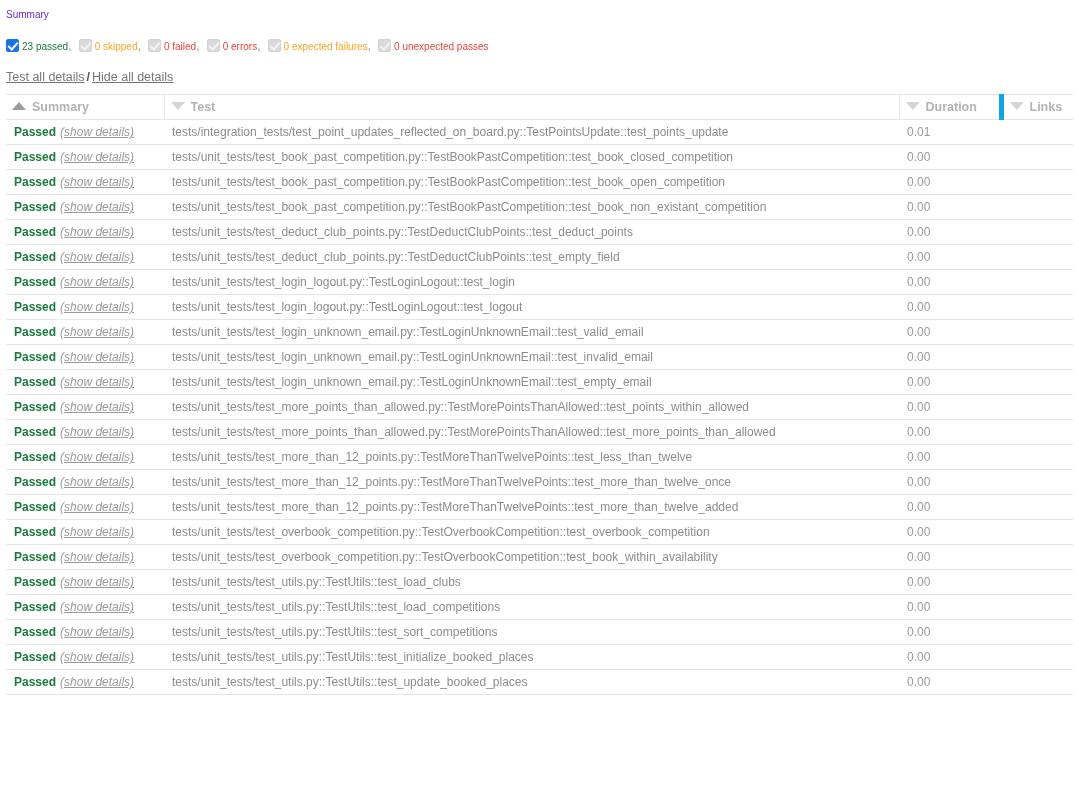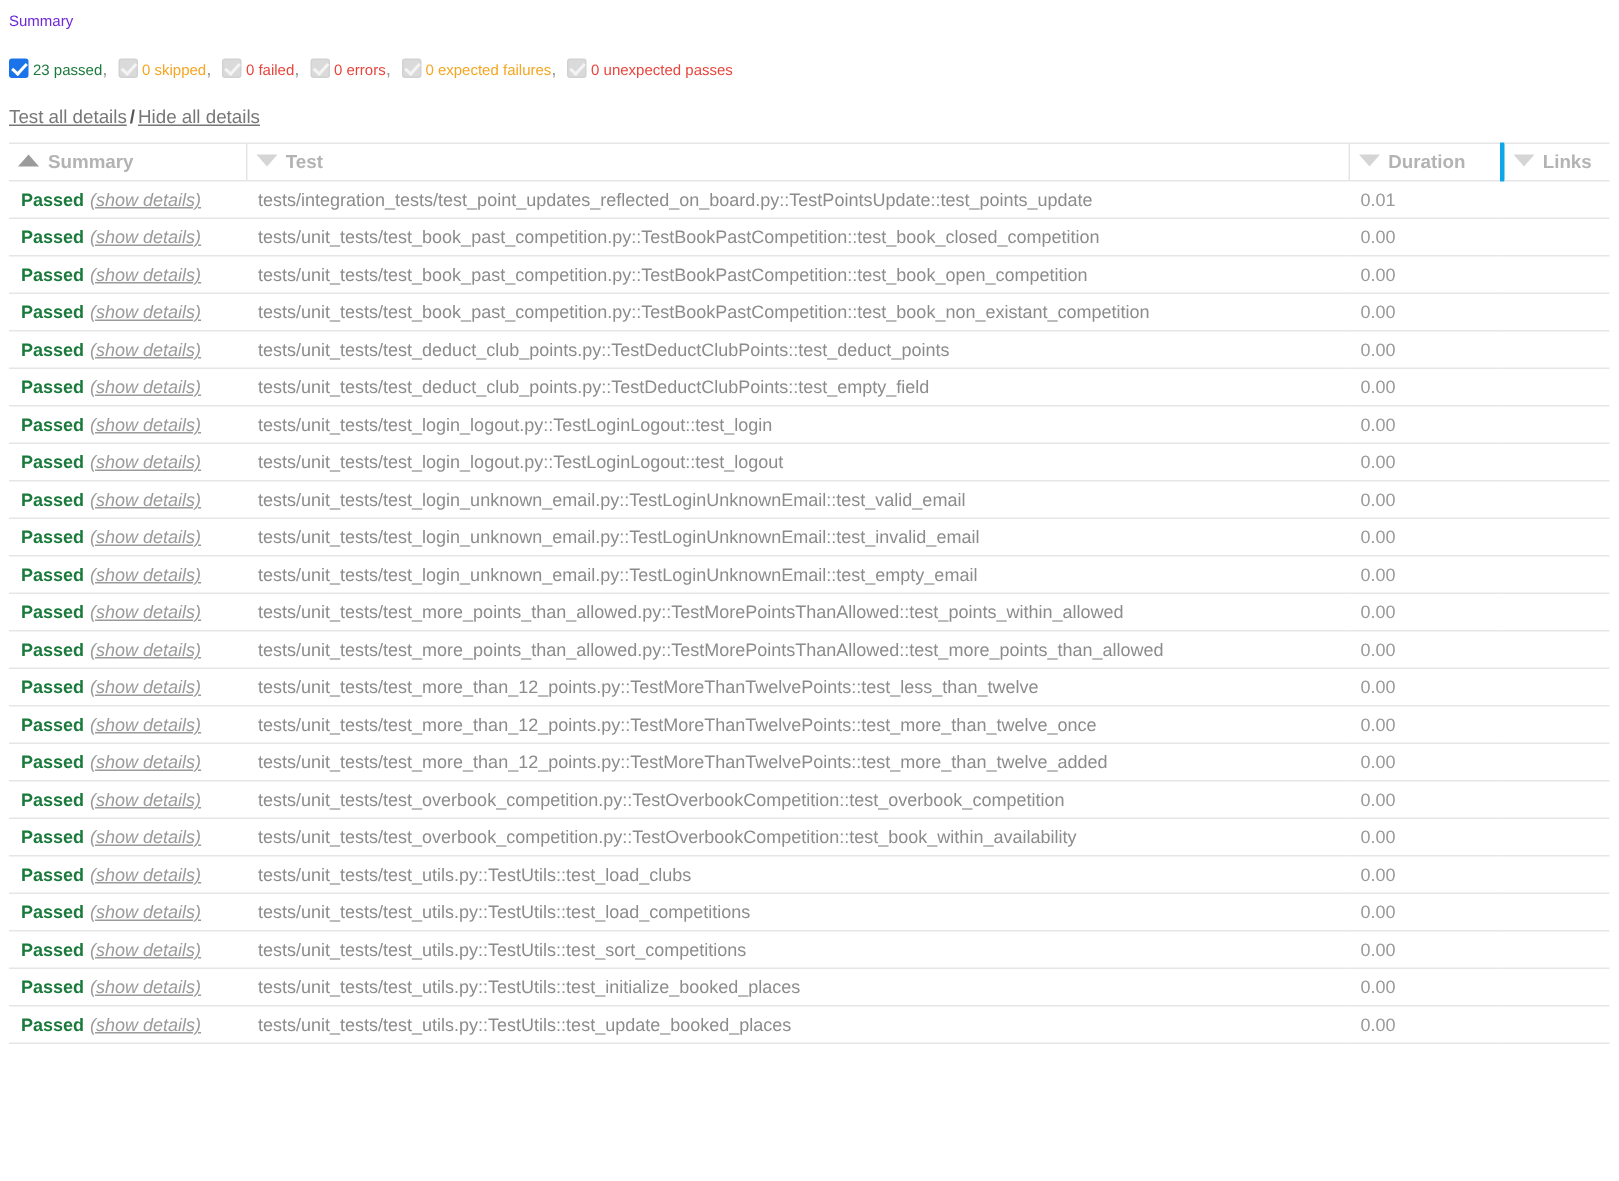--- a/index.html
+++ b/index.html
@@ -127,21 +127,21 @@
     font-size: 12.5px;
     border-top: 1px solid #e6e6e6;
     border-bottom: 1px solid #e6e6e6;
     cursor: pointer;
     padding-left: 6px;
     vertical-align: middle;
   }
   table.results th.col-result { width: 158px; }
   table.results th.col-test   { width: 735px; border-left: 1px solid #e6e6e6; }
   table.results th.col-dur    { width: 102px; border-left: 1px solid #e6e6e6; }
-  table.results th.col-links  { width: 72px;  border-left: 3px solid #0ea5e9; }
+  table.results th.col-links  { width: 72px;  border-left: 5px solid #0ea5e9; }
 
   td.cell-test  { border-left: 1px solid #e6e6e6; }
   td.cell-dur   { border-left: 1px solid #e6e6e6; color: #9a9a9a; }
   td.cell-links { border-left: 1px solid #e6e6e6; }
 
   .arrow {
     display: inline-block;
     width: 0;
     height: 0;
     margin-right: 6px;

